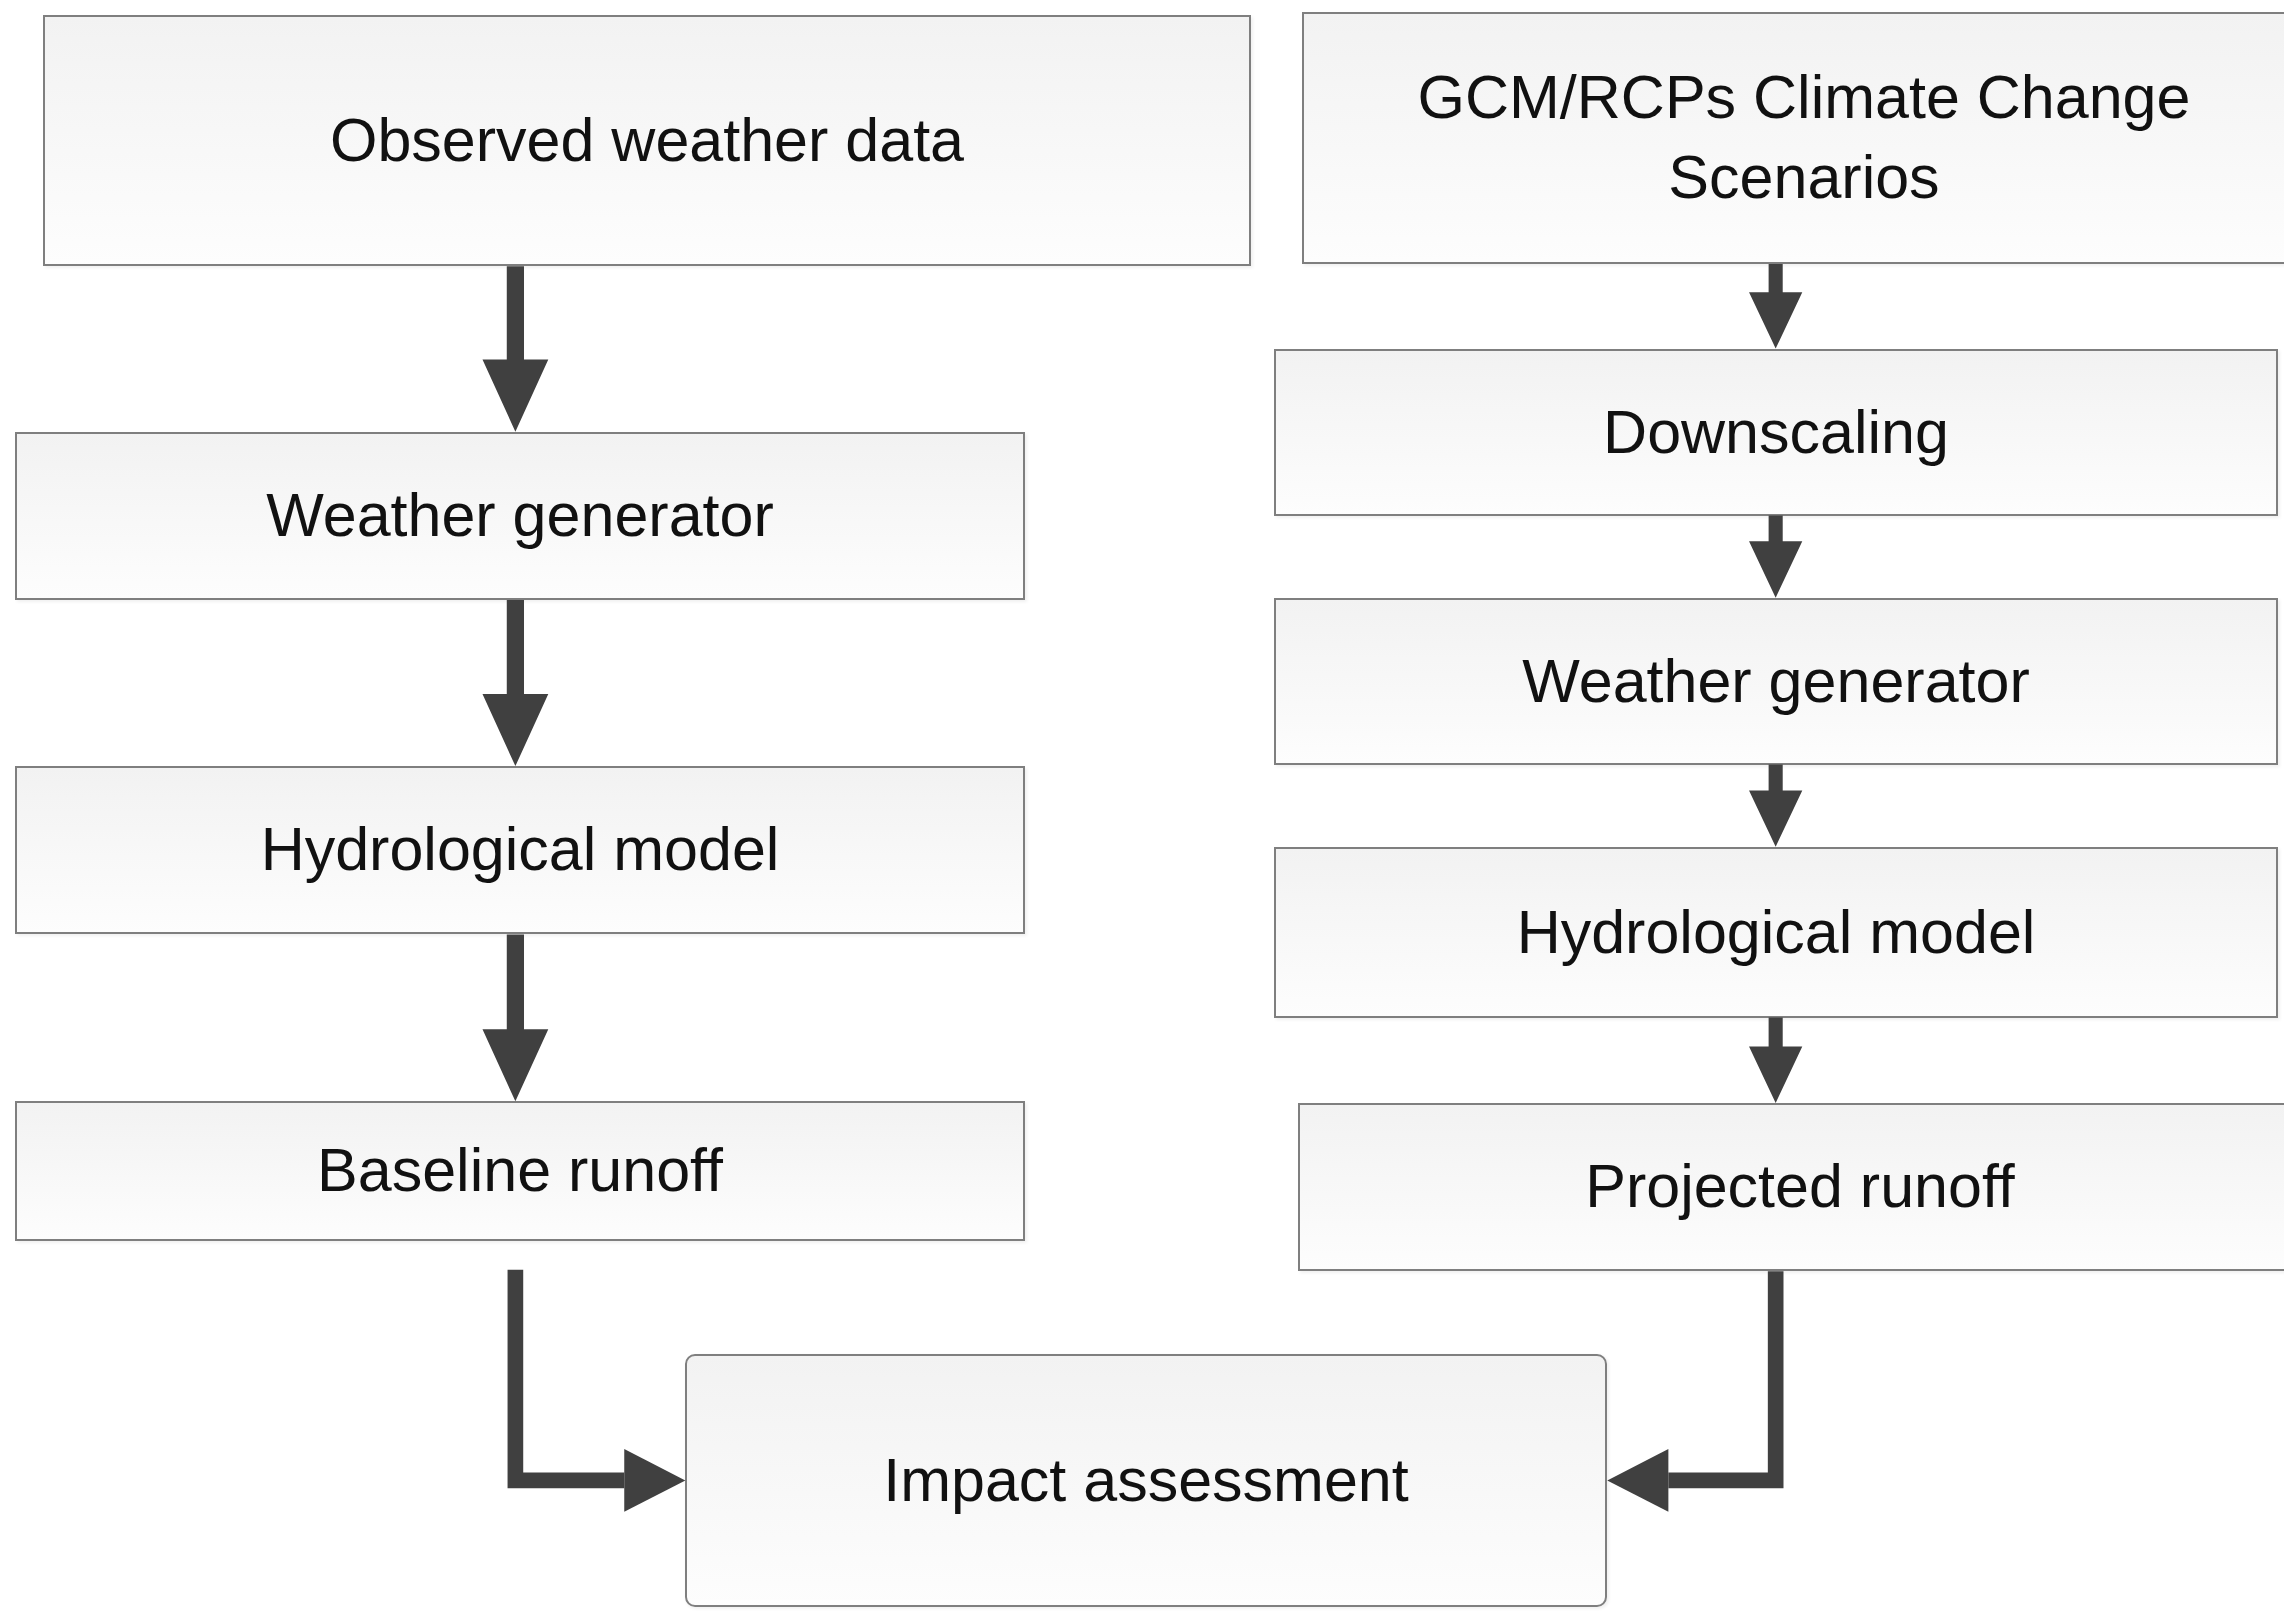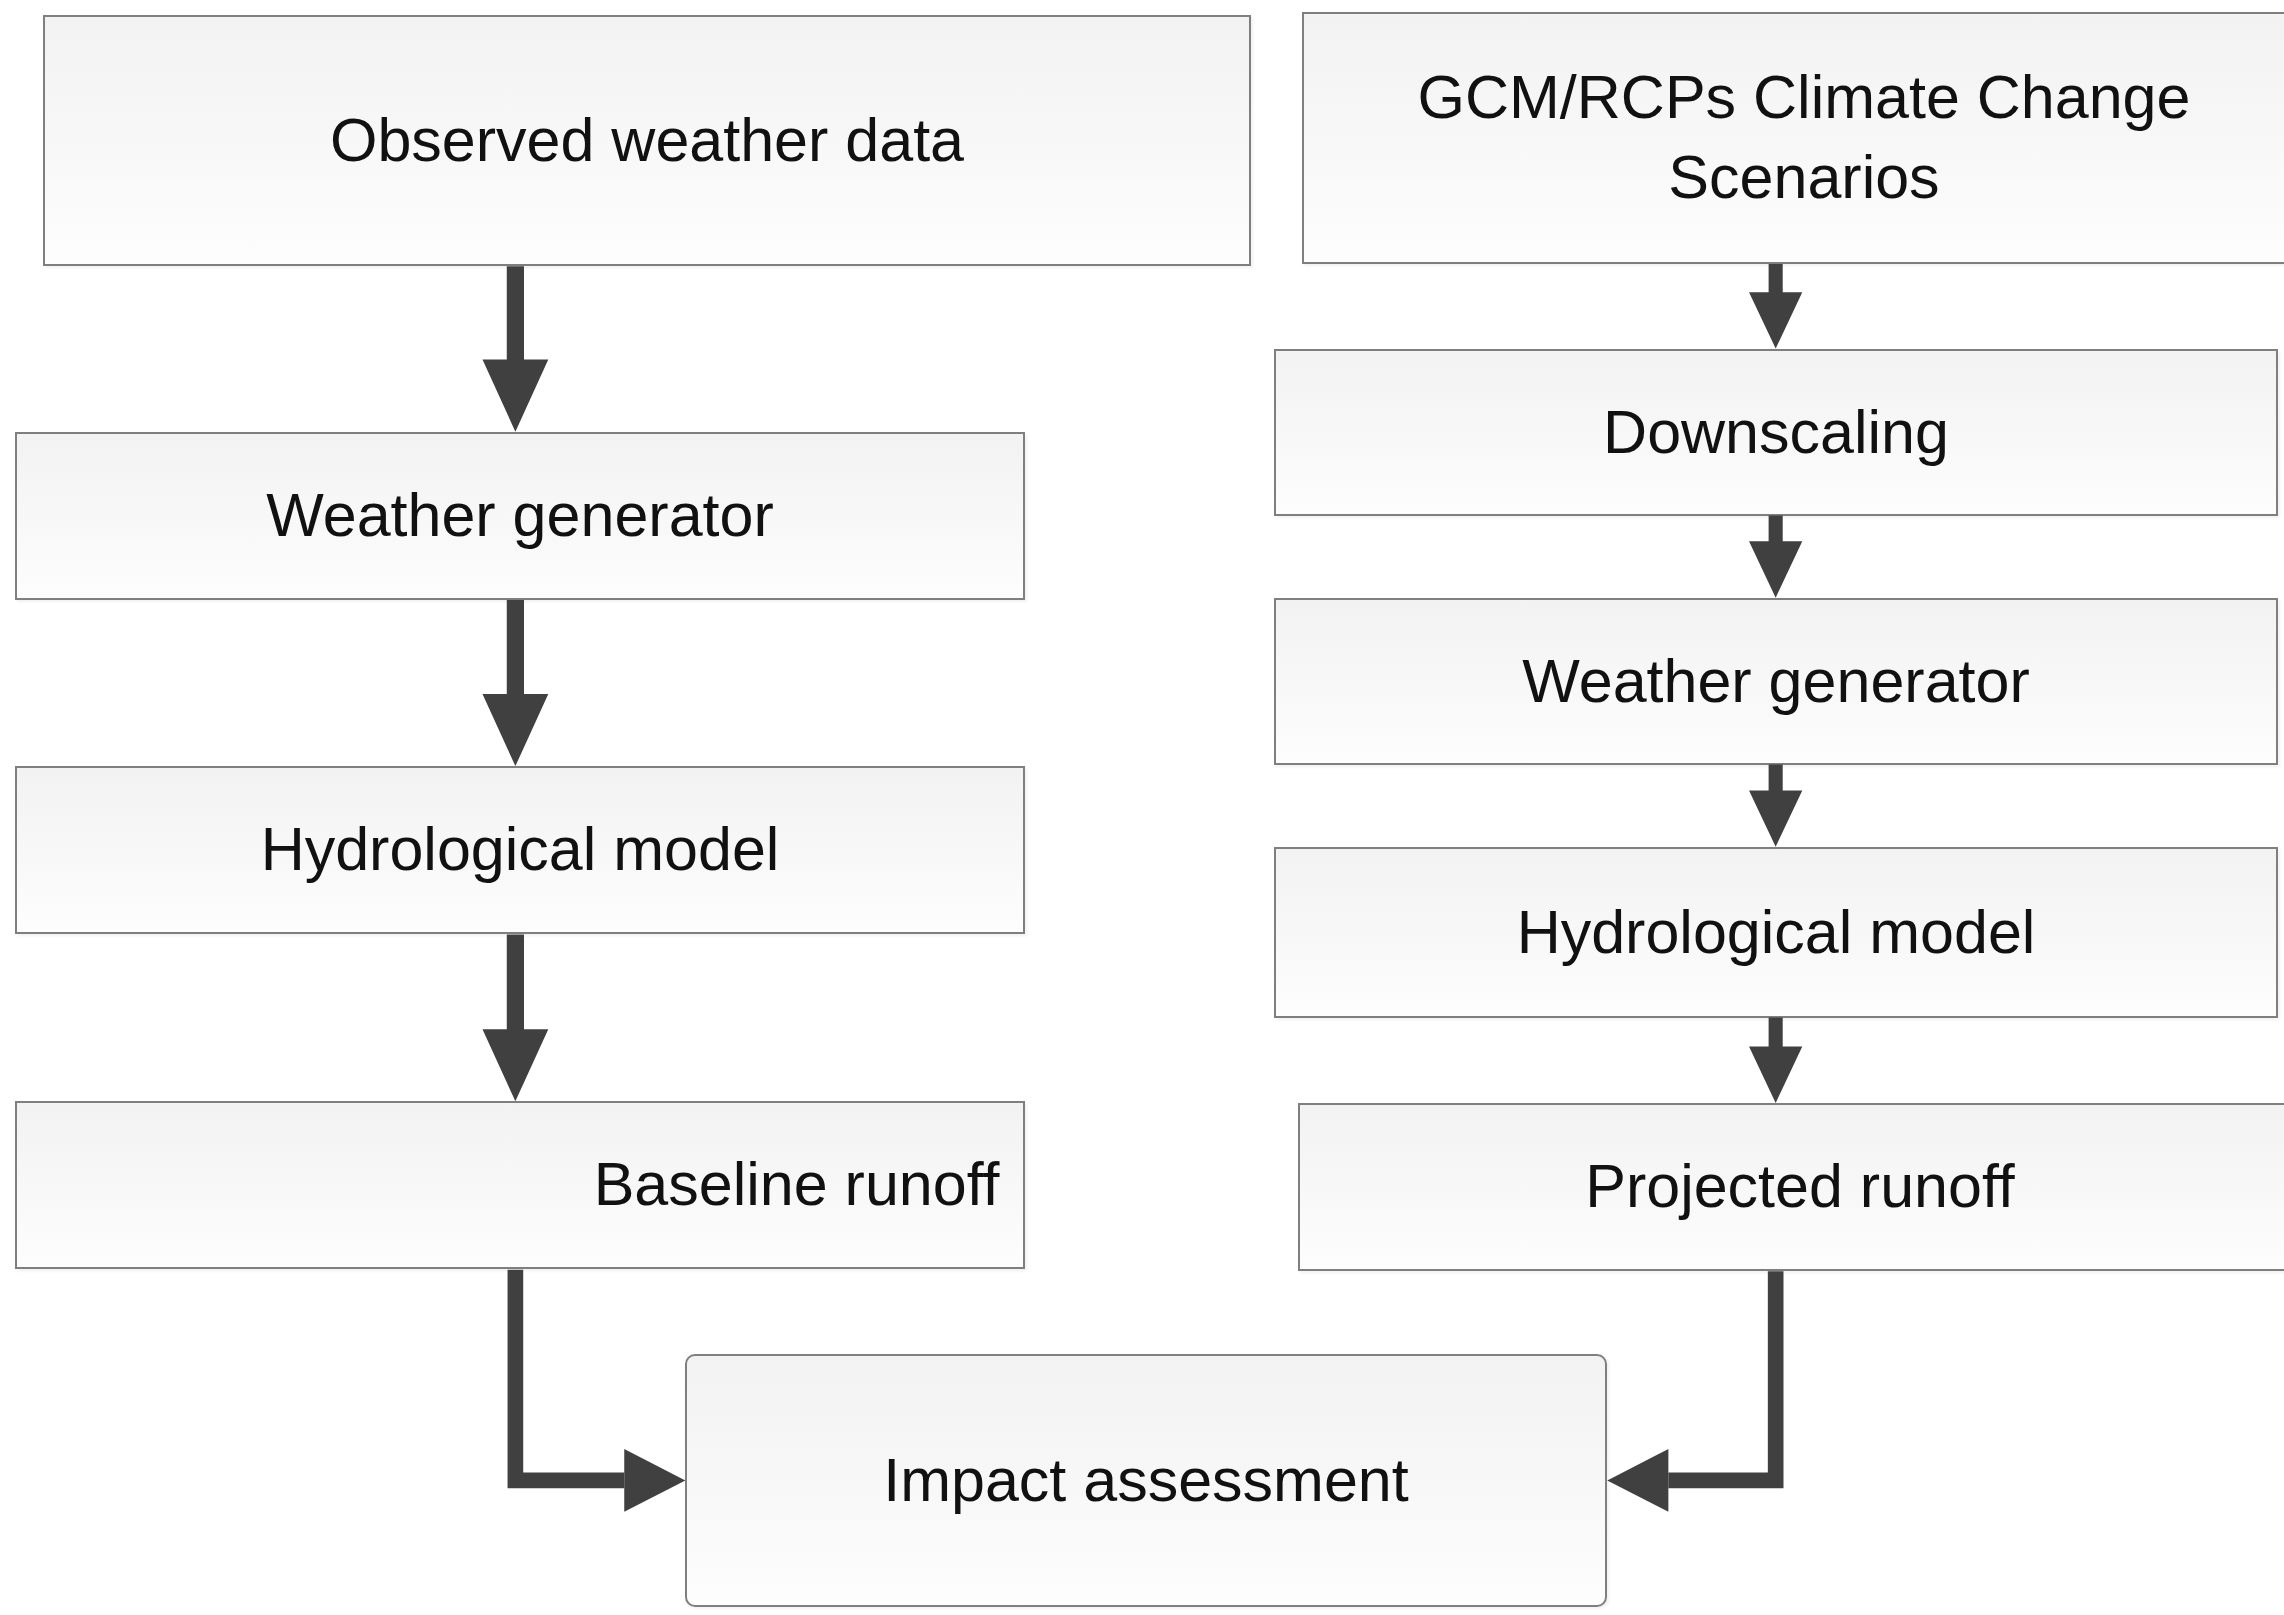--- a/index.html
+++ b/index.html
@@ -59,21 +59,21 @@
   </div>
 
   <div class="node" style="left:15px;top:432px;width:1010px;height:168px;">
     <span class="label">Weather generator</span>
   </div>
 
   <div class="node" style="left:15px;top:766px;width:1010px;height:168px;">
     <span class="label">Hydrological model</span>
   </div>
 
-  <div class="node" style="left:15px;top:1101px;width:1010px;height:168px;justify-content:flex-end;">
+  <div class="node" style="left:15px;top:1101px;width:1010px;height:140px;">
     <span class="label">Baseline runoff</span>
   </div>
 
   <div class="node" style="left:1274px;top:11.7px;width:1004px;height:252px;margin-left:28px;">
     <span class="label">GCM/RCPs Climate Change Scenarios</span>
   </div>
 
   <div class="node" style="left:1274px;top:349px;width:1004px;height:167px;">
     <span class="label">Downscaling</span>
   </div>

